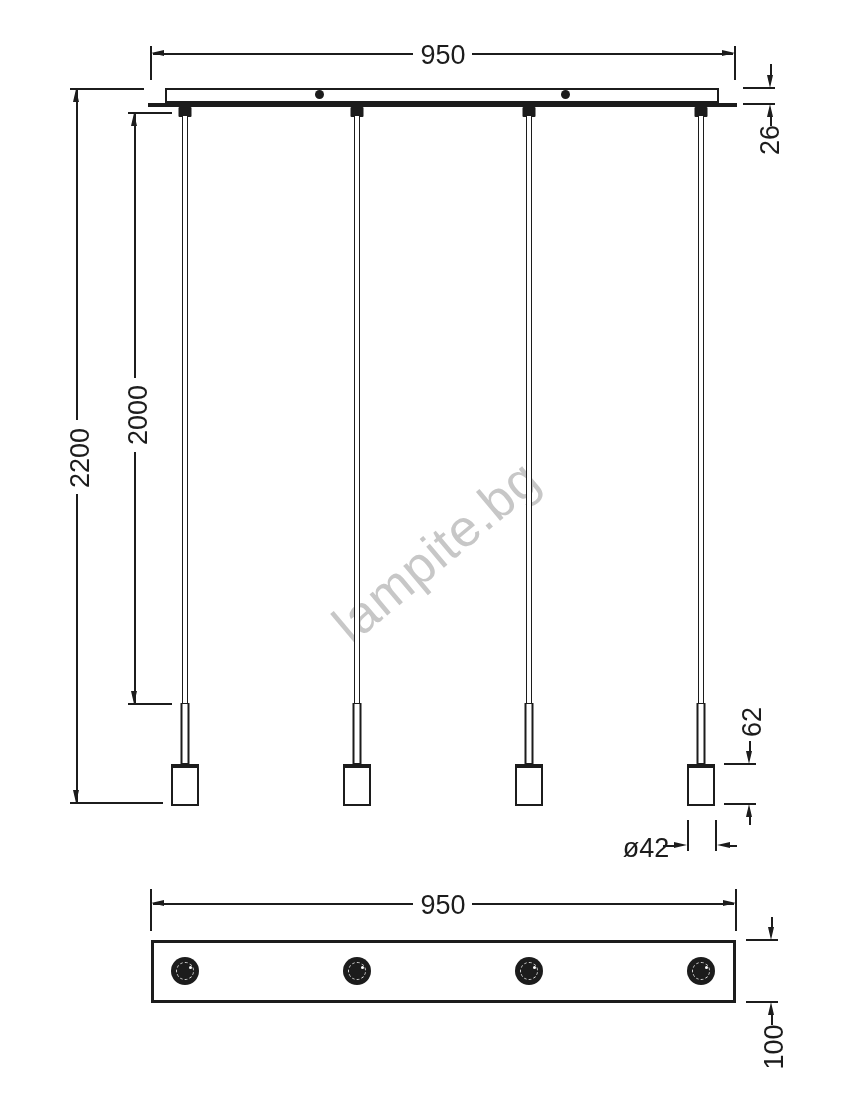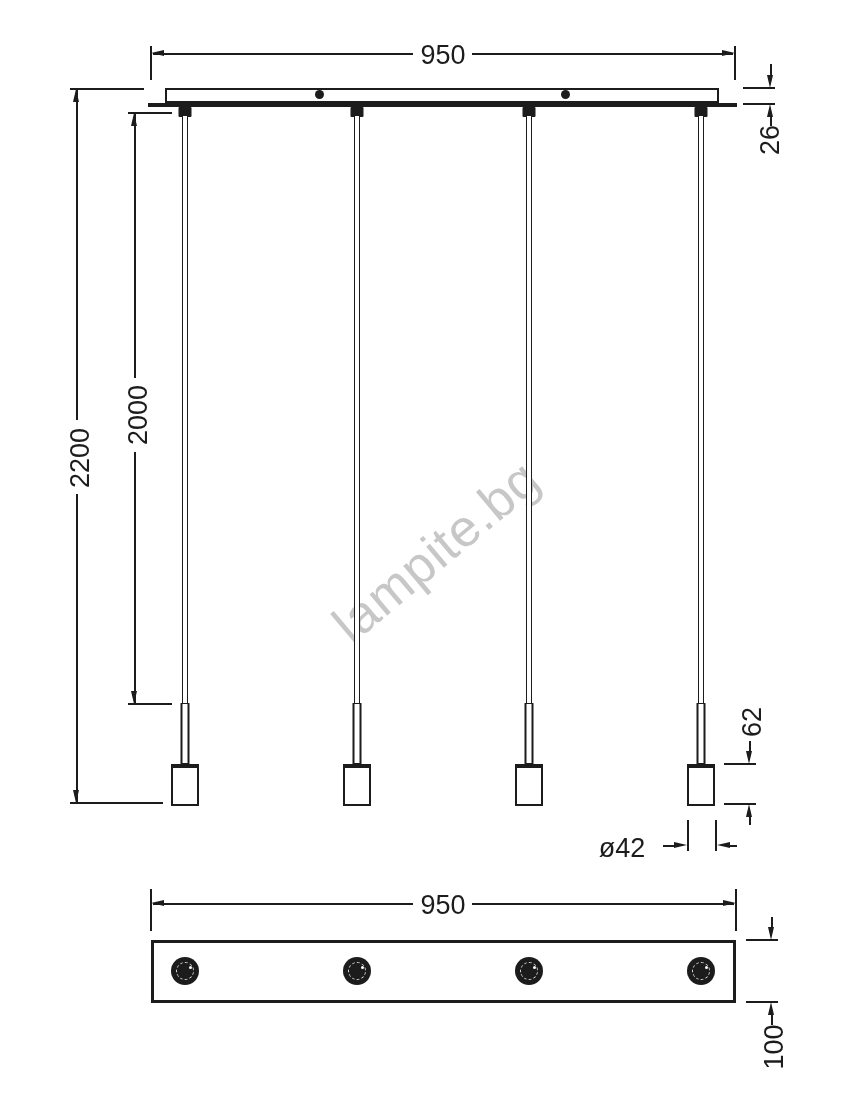--- a/index.html
+++ b/index.html
@@ -167,21 +167,21 @@
     <div class="dim-label rot" style="left:752px;top:722px;">62</div>
   </div>
 
   <div>
     <div class="vline" style="left:687.3px;top:820px;height:31px;"></div>
     <div class="vline" style="left:715.3px;top:820px;height:31px;"></div>
     <div class="hline" style="left:663px;top:845.2px;width:13px;"></div>
     <div class="arr a-right" style="left:674px;top:842.2px;"></div>
     <div class="arr a-left" style="left:717px;top:842.2px;"></div>
     <div class="hline" style="left:728px;top:845.2px;width:9px;"></div>
-    <div class="dim-label ctr" style="left:622px;top:848px;">ø42</div>
+    <div class="dim-label ctr" style="left:646px;top:848px;">ø42</div>
   </div>
 
   <div>
     <div class="vline" style="left:150.2px;top:889px;height:42px;"></div>
     <div class="vline" style="left:735px;top:889px;height:42px;"></div>
     <div class="hline" style="left:153px;top:903.2px;width:260px;"></div>
     <div class="hline" style="left:472px;top:903.2px;width:262px;"></div>
     <div class="arr a-left" style="left:151px;top:900.2px;"></div>
     <div class="arr a-right" style="left:723px;top:900.2px;"></div>
     <div class="dim-label ctr" style="left:443px;top:905px;">950</div>

